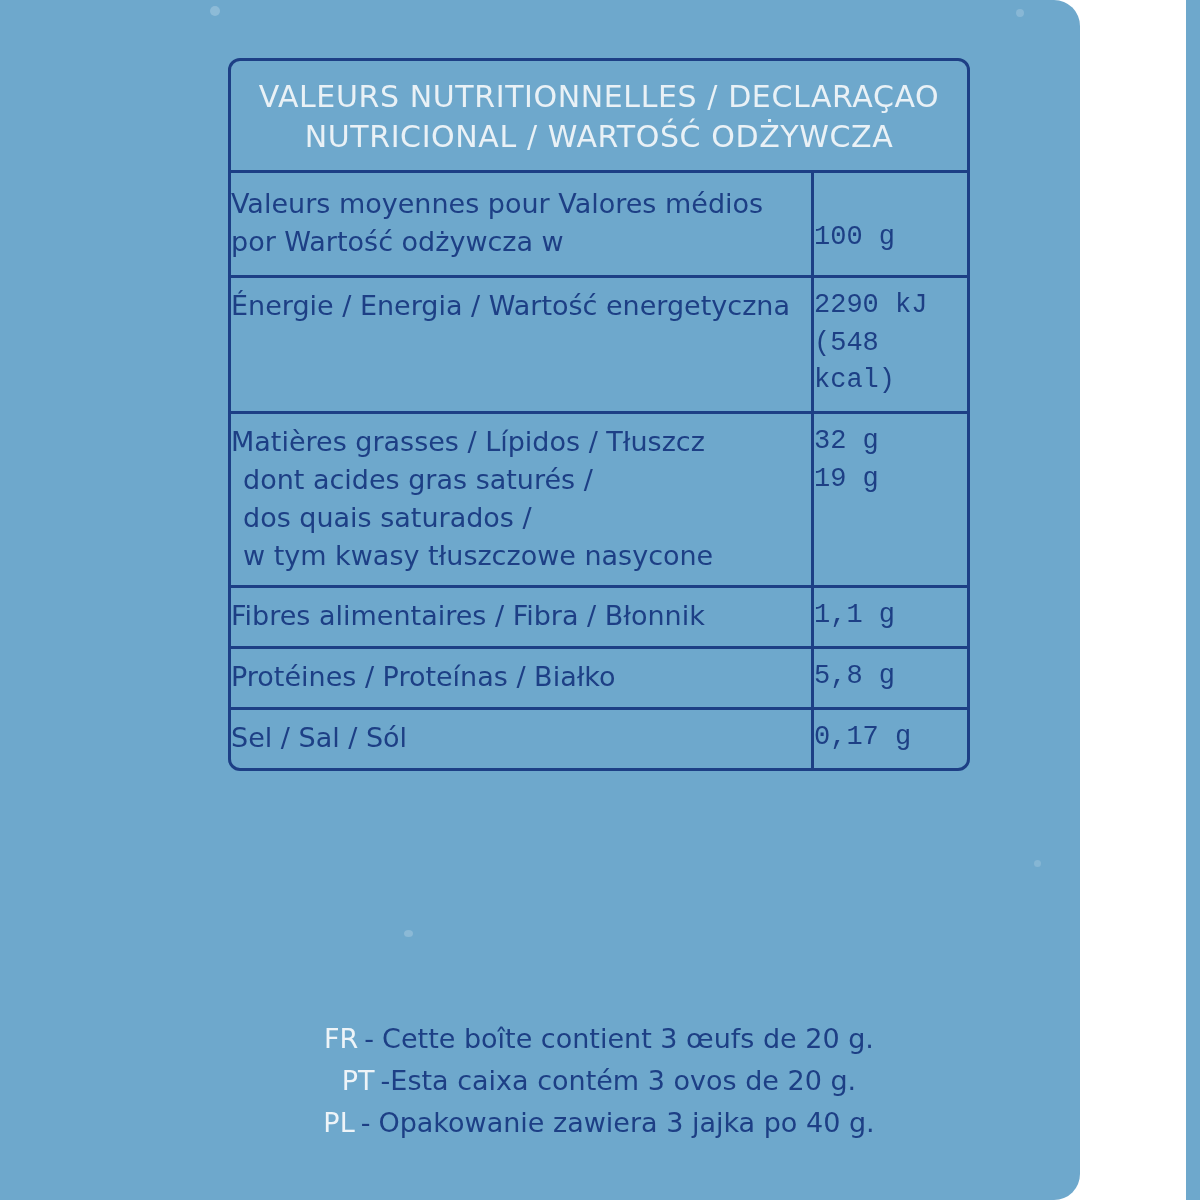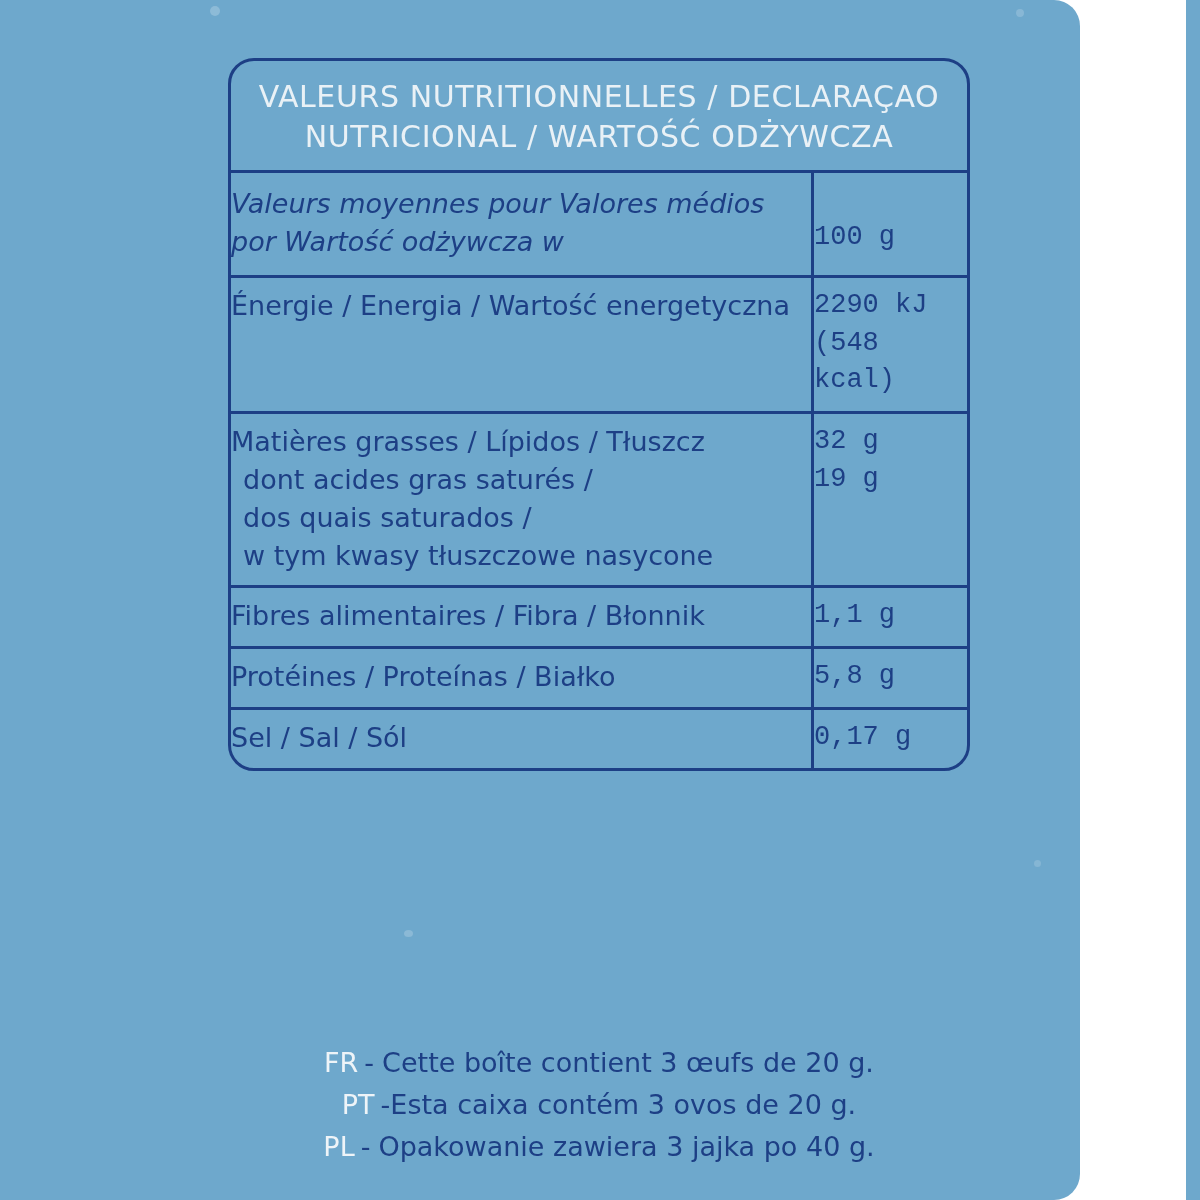--- a/index.html
+++ b/index.html
@@ -42,21 +42,21 @@
   .speck.s2 { left: 404px; top: 930px; width: 9px; height: 7px; background: rgba(255,255,255,0.20); }
   .speck.s3 { left: 1016px; top: 9px; width: 8px; height: 8px; background: rgba(255,255,255,0.18); }
   .speck.s4 { left: 1034px; top: 860px; width: 7px; height: 7px; background: rgba(255,255,255,0.16); }
 
   .nutrition-box {
     position: absolute;
     left: 228px;
     top: 58px;
     width: 742px;
     border: 3px solid #1d3f85;
-    border-radius: 26px;
+    border-radius: 12px;
     box-sizing: border-box;
     color: #1d3f85;
   }
   .nutrition-title {
     text-align: center;
     font-size: 30px;
     line-height: 1.32;
     letter-spacing: 0.6px;
     padding: 16px 18px 14px 18px;
     color: #e9f1f6;
@@ -83,28 +83,28 @@
   }
   td.value {
     text-align: left;
     padding-left: 6px;
     padding-right: 6px;
     font-family: Liberation Mono, monospace;
   }
   td.value .v-line { display: block; }
   .indent { display: block; padding-left: 12px; }
   .row-head td { border-top: none; }
-  .row-head td.label { padding-top: 12px; padding-bottom: 14px; font-style: italic; }
+  .row-head td.label { padding-top: 12px; padding-bottom: 14px; }
   .row-head td.value { padding-top: 12px; }
   .val-spacer { display: block; height: 34px; }
 
   .footnotes {
     position: absolute;
     left: 228px;
-    top: 1042px;
+    top: 1018px;
     width: 742px;
     color: #1d3f85;
   }
   .fn-row {
     display: flex;
     align-items: baseline;
     justify-content: center;
     font-size: 27px;
     line-height: 1.55;
     white-space: nowrap;

